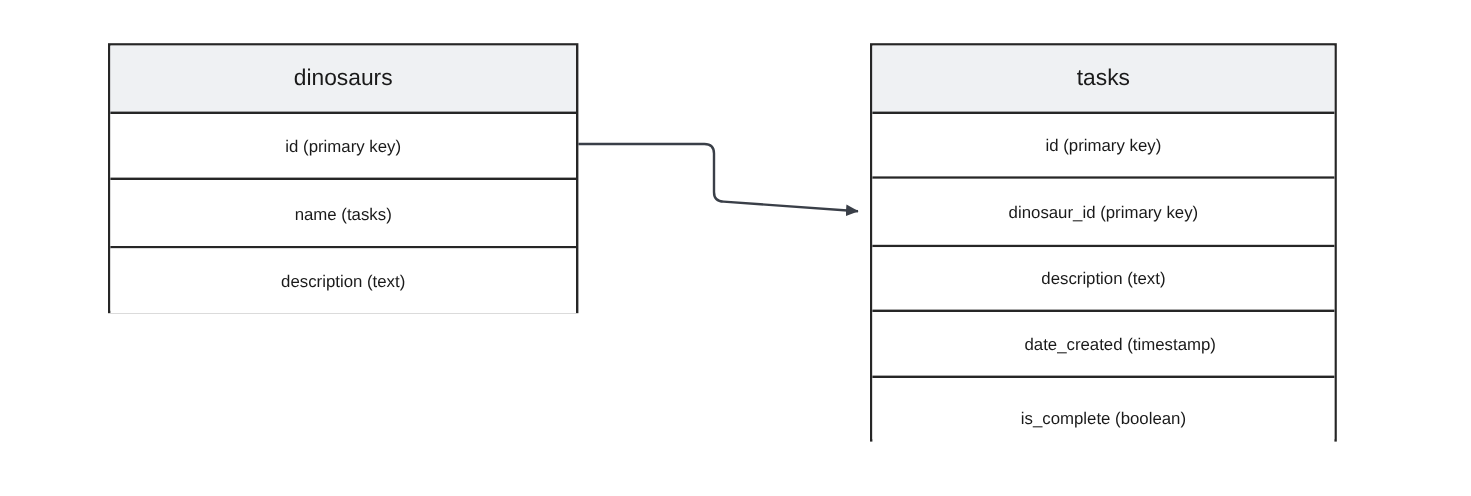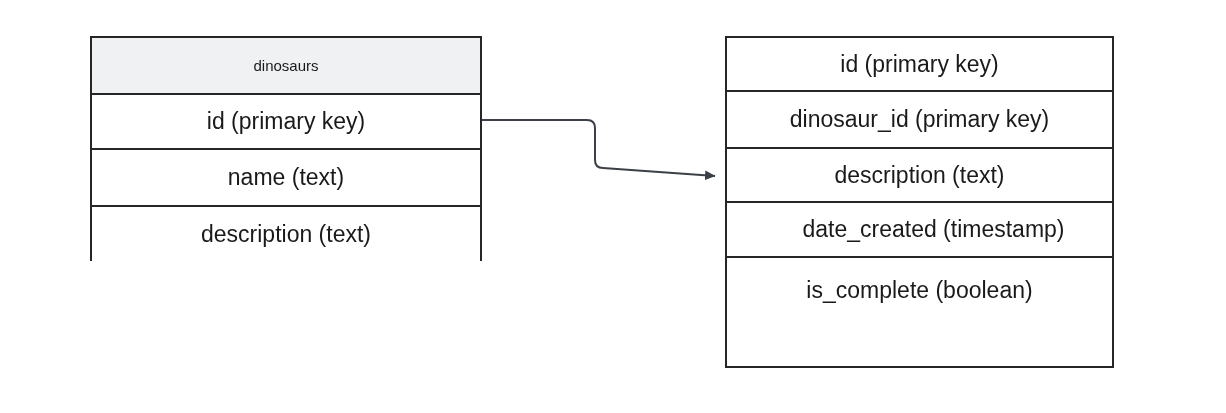--- a/index.html
+++ b/index.html
@@ -23,33 +23,33 @@
     position: absolute;
     box-sizing: border-box;
     border: 2px solid #262626;
     background: #ffffff;
   }
   .entity-header {
     box-sizing: border-box;
     background: #eff1f3;
     border-bottom: 2px solid #262626;
     color: #1a1a1a;
-    font-size: 15px;
+    font-size: 19px;
     line-height: 1;
     display: flex;
     align-items: center;
     justify-content: center;
     text-align: center;
   }
   .entity-field {
     box-sizing: border-box;
     background: #ffffff;
     border-bottom: 2px solid #262626;
     color: #1a1a1a;
-    font-size: 23px;
+    font-size: 14px;
     line-height: 1;
     display: flex;
     align-items: center;
     justify-content: center;
     text-align: center;
   }
   .entity-field.last {
     border-bottom: none;
   }
 
@@ -91,25 +91,26 @@
   }
 </style>
 </head>
 <body>
 
 <div id="canvas">
 
   <div id="entity-dinosaurs" class="entity">
     <div class="entity-header">dinosaurs</div>
     <div class="entity-field r0">id (primary key)</div>
-    <div class="entity-field r1">name (text)</div>
+    <div class="entity-field r1">name (tasks)</div>
     <div class="entity-field r2 last">description (text)</div>
   </div>
 
   <div id="entity-tasks" class="entity">
+    <div class="entity-header">tasks</div>
     <div class="entity-field r0">id (primary key)</div>
     <div class="entity-field r1">dinosaur_id (primary key)</div>
     <div class="entity-field r2">description (text)</div>
     <div class="entity-field r3">date_created (timestamp)</div>
     <div class="entity-field r4 last">is_complete (boolean)</div>
   </div>
 
   <svg id="connector-layer" viewBox="0 0 1226 413">
     <defs>
       <marker id="fk-arrowhead" markerWidth="11" markerHeight="11" refX="10" refY="5.5" orient="auto" markerUnits="userSpaceOnUse">

